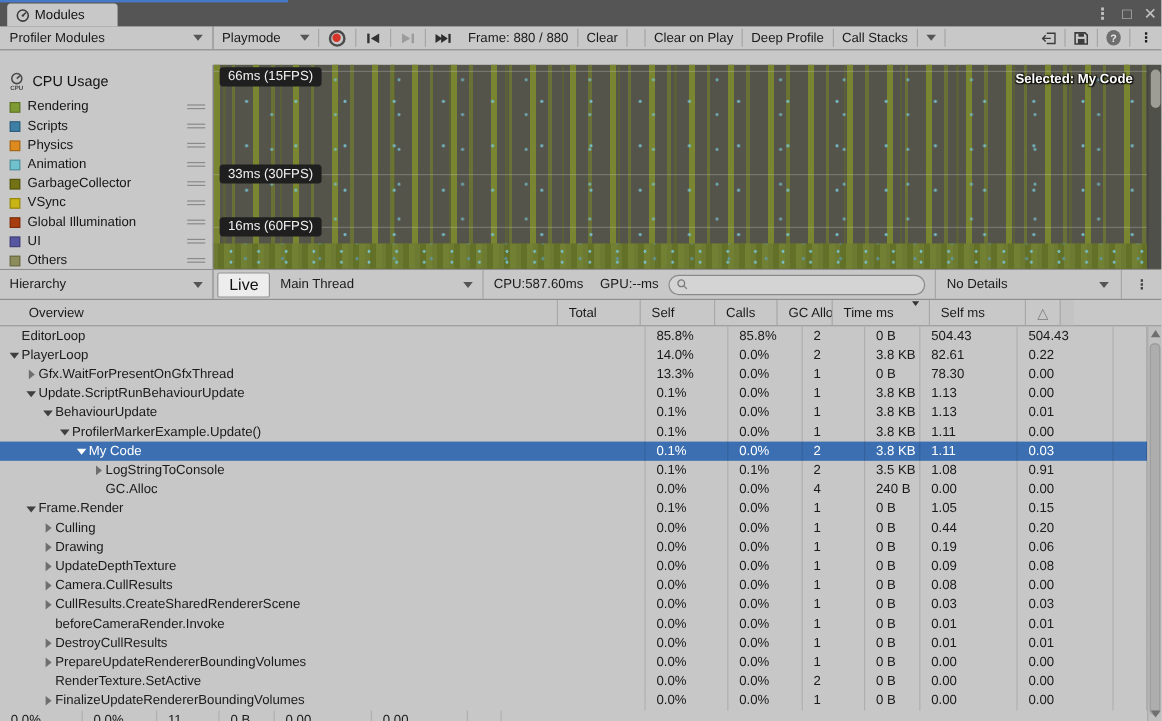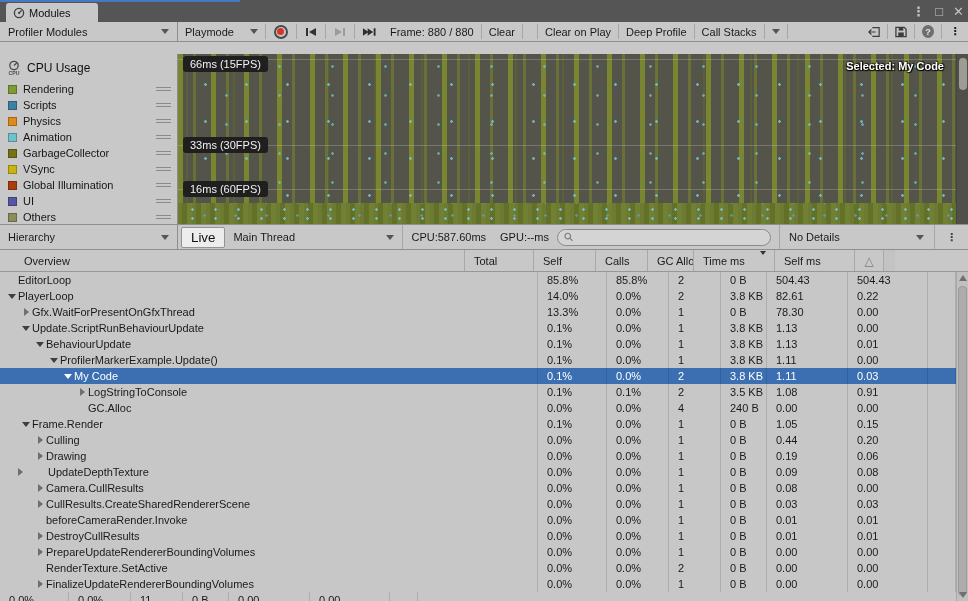--- a/index.html
+++ b/index.html
@@ -534,21 +534,21 @@
           </div>
           <div class="tcell c-total">0.0%</div>
           <div class="tcell c-self">0.0%</div>
           <div class="tcell c-calls">1</div>
           <div class="tcell c-gc">0 B</div>
           <div class="tcell c-time">0.19</div>
           <div class="tcell c-selfms">0.06</div>
           <div class="tcell c-warn"></div>
         </div>
         <div class="trow">
-          <div class="tcell t-name" style="padding-left: 14px; gap: 22px;">
+          <div class="tcell t-name" style="padding-left: 34px;">
             <span class="arrow-slot">
               <span class="arr-closed"></span>
             </span>
             <span>UpdateDepthTexture</span>
           </div>
           <div class="tcell c-total">0.0%</div>
           <div class="tcell c-self">0.0%</div>
           <div class="tcell c-calls">1</div>
           <div class="tcell c-gc">0 B</div>
           <div class="tcell c-time">0.09</div>

